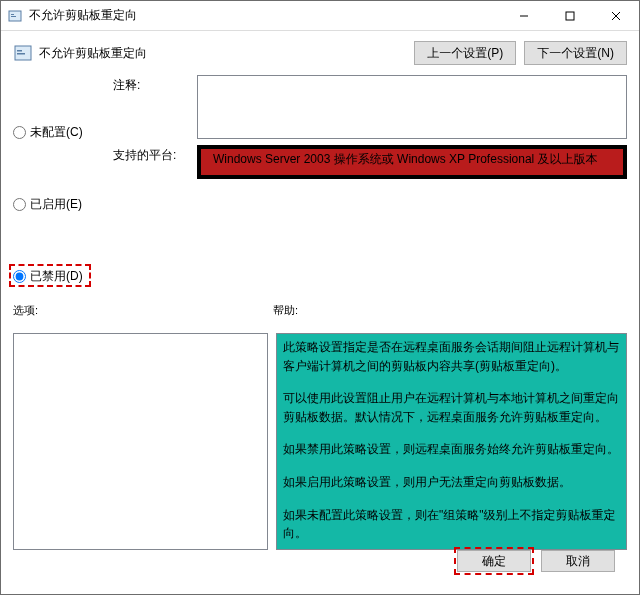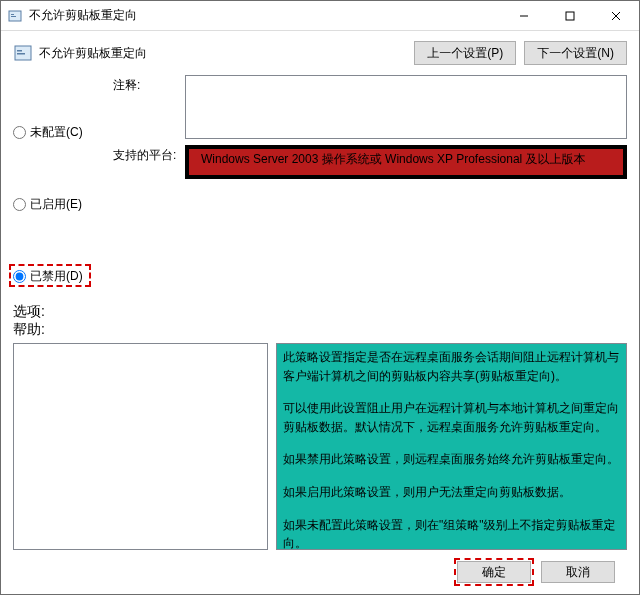--- a/index.html
+++ b/index.html
@@ -31,44 +31,44 @@
   .nav-btn {
     height: 24px; font-size: 12px; background: #e1e1e1; border: 1px solid #adadad;
     padding: 0 12px; margin-left: 8px; display: flex; align-items: center;
   }
   .config-row { display: flex; align-items: flex-start; margin-bottom: 6px; }
   .radio-col { width: 100px; display: flex; flex-direction: column; gap: 8px; padding-top: 2px; }
   .radio-item { display: flex; align-items: center; font-size: 12px; position: relative; margin-top: 47px; }
   .radio-item input { margin: 0 4px 0 0; width: 13px; height: 13px; }
   .radio-highlight { position: absolute; left: -4px; top: -4px; width: 82px; height: 23px; border: 2px dashed #d40000; pointer-events: none; }
   .right-col { flex: 1; display: flex; flex-direction: column; gap: 6px; }
-  .field-row { display: flex; align-items: flex-start; gap: 8px; }
+  .field-row { display: flex; align-items: flex-start; gap: 20px; }
   .field-label { font-size: 12px; width: 64px; padding-top: 2px; }
   .comment-box {
     flex: 1; height: 64px; border: 1px solid #828790; background: #fff; resize: none;
     font-size: 12px; padding: 2px 4px; overflow-y: scroll;
   }
   .platform-box {
     flex: 1; height: 34px; border: 4px solid #000000; background: #b91c1c;
     font-size: 12px; padding: 2px 12px; overflow-y: scroll; color: #000;
   }
   .lower { flex: 1; display: flex; flex-direction: column; margin-top: 12px; min-height: 0; }
-  .lower-labels { display: flex; font-size: 14px; margin-bottom: 4px; flex-direction: column; }
+  .lower-labels { display: flex; font-size: 11px; margin-bottom: 15px; }
   .lower-labels .opt-lbl { width: 260px; }
   .lower-panes { flex: 1; display: flex; gap: 8px; min-height: 0; }
   .options-pane {
     width: 255px; border: 1px solid #828790; background: #fff;
   }
   .help-pane {
     flex: 1; border: 1px solid #828790; background: #14b8a6;
     font-size: 12px; line-height: 1.55; padding: 4px 6px; overflow-y: scroll; color: #000;
   }
   .help-pane p { margin: 0 0 14px 0; }
   .footer {
-    height: 44px; display: flex; align-items: center; justify-content: flex-end;
+    height: 44px; display: flex; justify-content: flex-end;
     gap: 10px; padding: 0 12px;
   }
   .btn {
     width: 74px; height: 22px; font-size: 12px; background: #e1e1e1; border: 1px solid #adadad;
     display: flex; align-items: center; justify-content: center; position: relative;
   }
   .btn-highlight { position: absolute; left: -4px; top: -4px; right: -4px; bottom: -4px; border: 2px dashed #d40000; pointer-events:none; }
   
   ::-webkit-scrollbar { width: 16px; background: #f0f0f0; }
   ::-webkit-scrollbar-thumb { background: #cdcdcd; }

